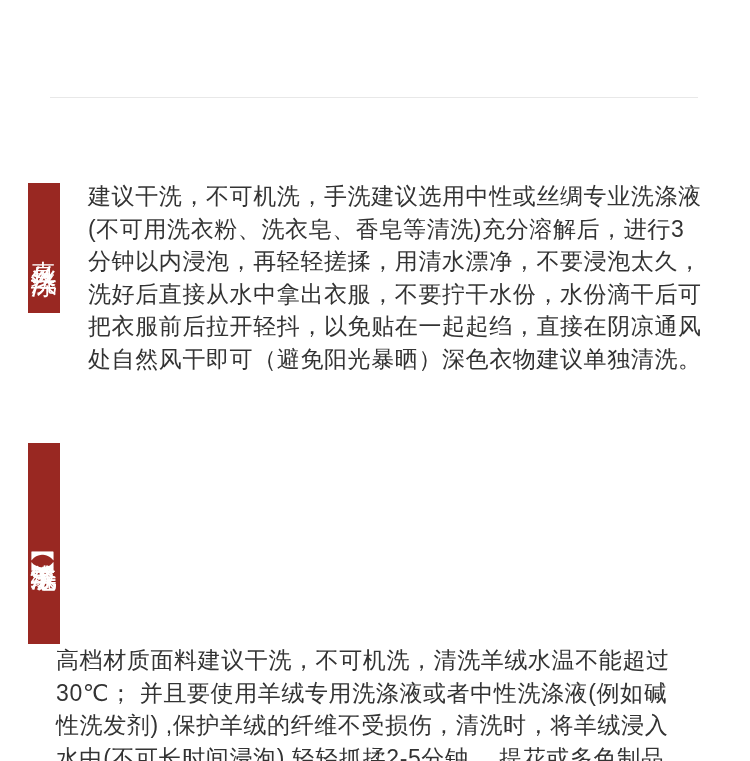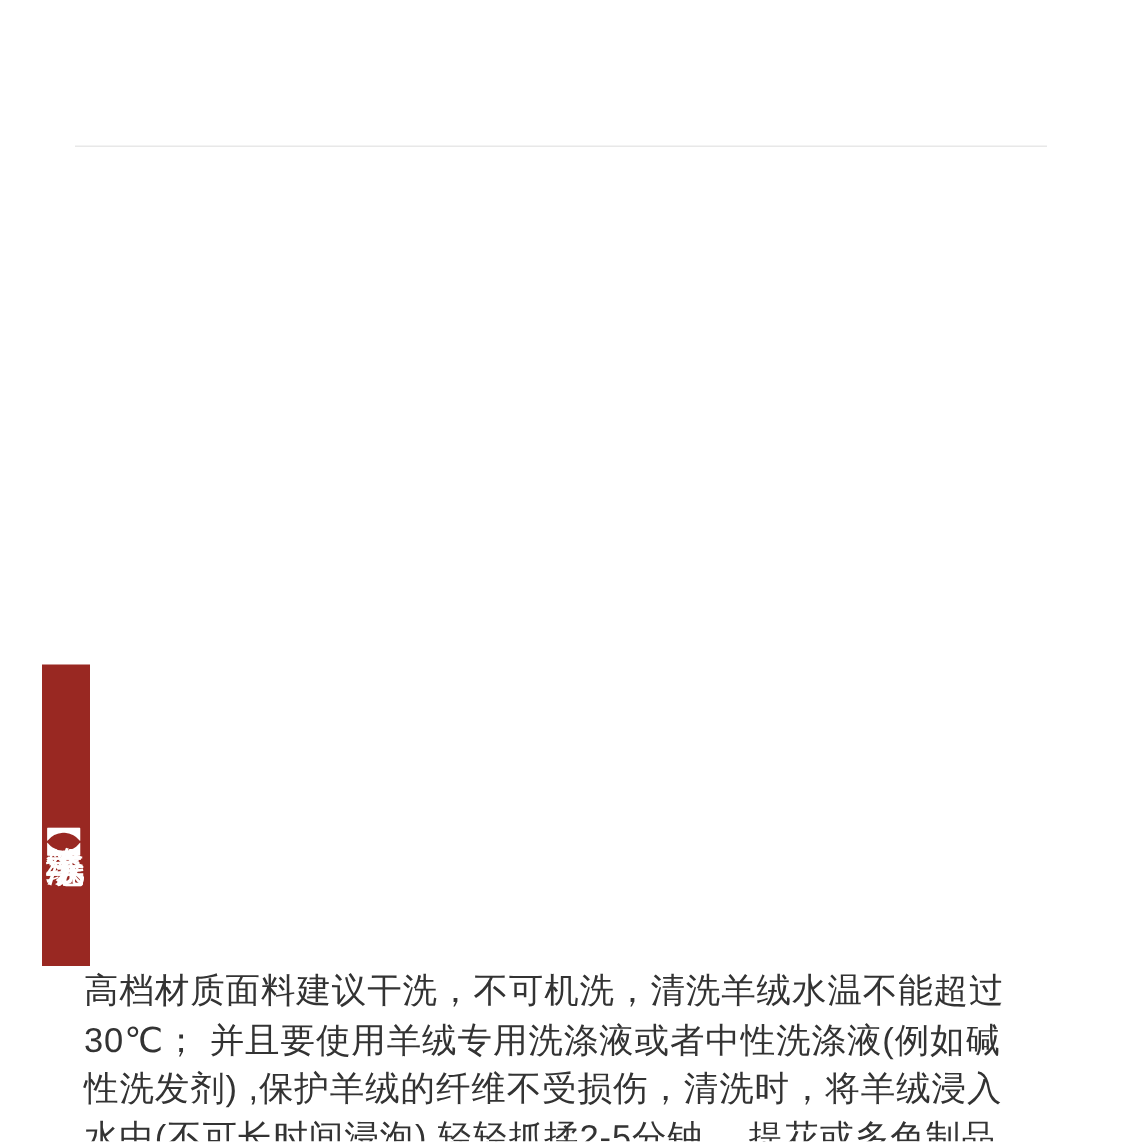--- a/index.html
+++ b/index.html
@@ -65,19 +65,23 @@
     word-break: break-all;
   }
 </style>
 </head>
 <body>
 
 <div id="page">
 
   <div class="divider"></div>
 
+  <div class="care-section silk">
+    <div class="v-label">真丝洗涤</div>
+    <div class="care-text">建议干洗，不可机洗，手洗建议选用中性或丝绸专业洗涤液(不可用洗衣粉、洗衣皂、香皂等清洗)充分溶解后，进行3分钟以内浸泡，再轻轻搓揉，用清水漂净，不要浸泡太久，洗好后直接从水中拿出衣服，不要拧干水份，水份滴干后可把衣服前后拉开轻抖，以免贴在一起起绉，直接在阴凉通风处自然风干即可（避免阳光暴晒）深色衣物建议单独清洗。</div>
+  </div>
 
   <div class="care-section cashmere">
     <div class="v-label">【羊绒羊毛洗涤】</div>
     <div class="care-text">高档材质面料建议干洗，不可机洗，清洗羊绒水温不能超过30℃； 并且要使用羊绒专用洗涤液或者中性洗涤液(例如碱性洗发剂) ,保护羊绒的纤维不受损伤，清洗时，将羊绒浸入水中(不可长时间浸泡),轻轻抓揉2-5分钟。 提花或多色制品不宜浸泡和混洗,以免被粘色，洗好的羊绒衫不可以用力拧干而是要把它放入单独的洗衣袋或包入干燥的毛巾内，在洗衣机中脱水2分钟，再用网兜平摊阴干(不建议用衣架挂着晾晒以免衣物变形)，羊绒或羊毛制品，不建议清洗的次数太过频繁可以穿1-2天后换下来让纤维自动修复，可以更好的减少衣物受损。</div>
   </div>
 
 </div>
 
 </body></html>

